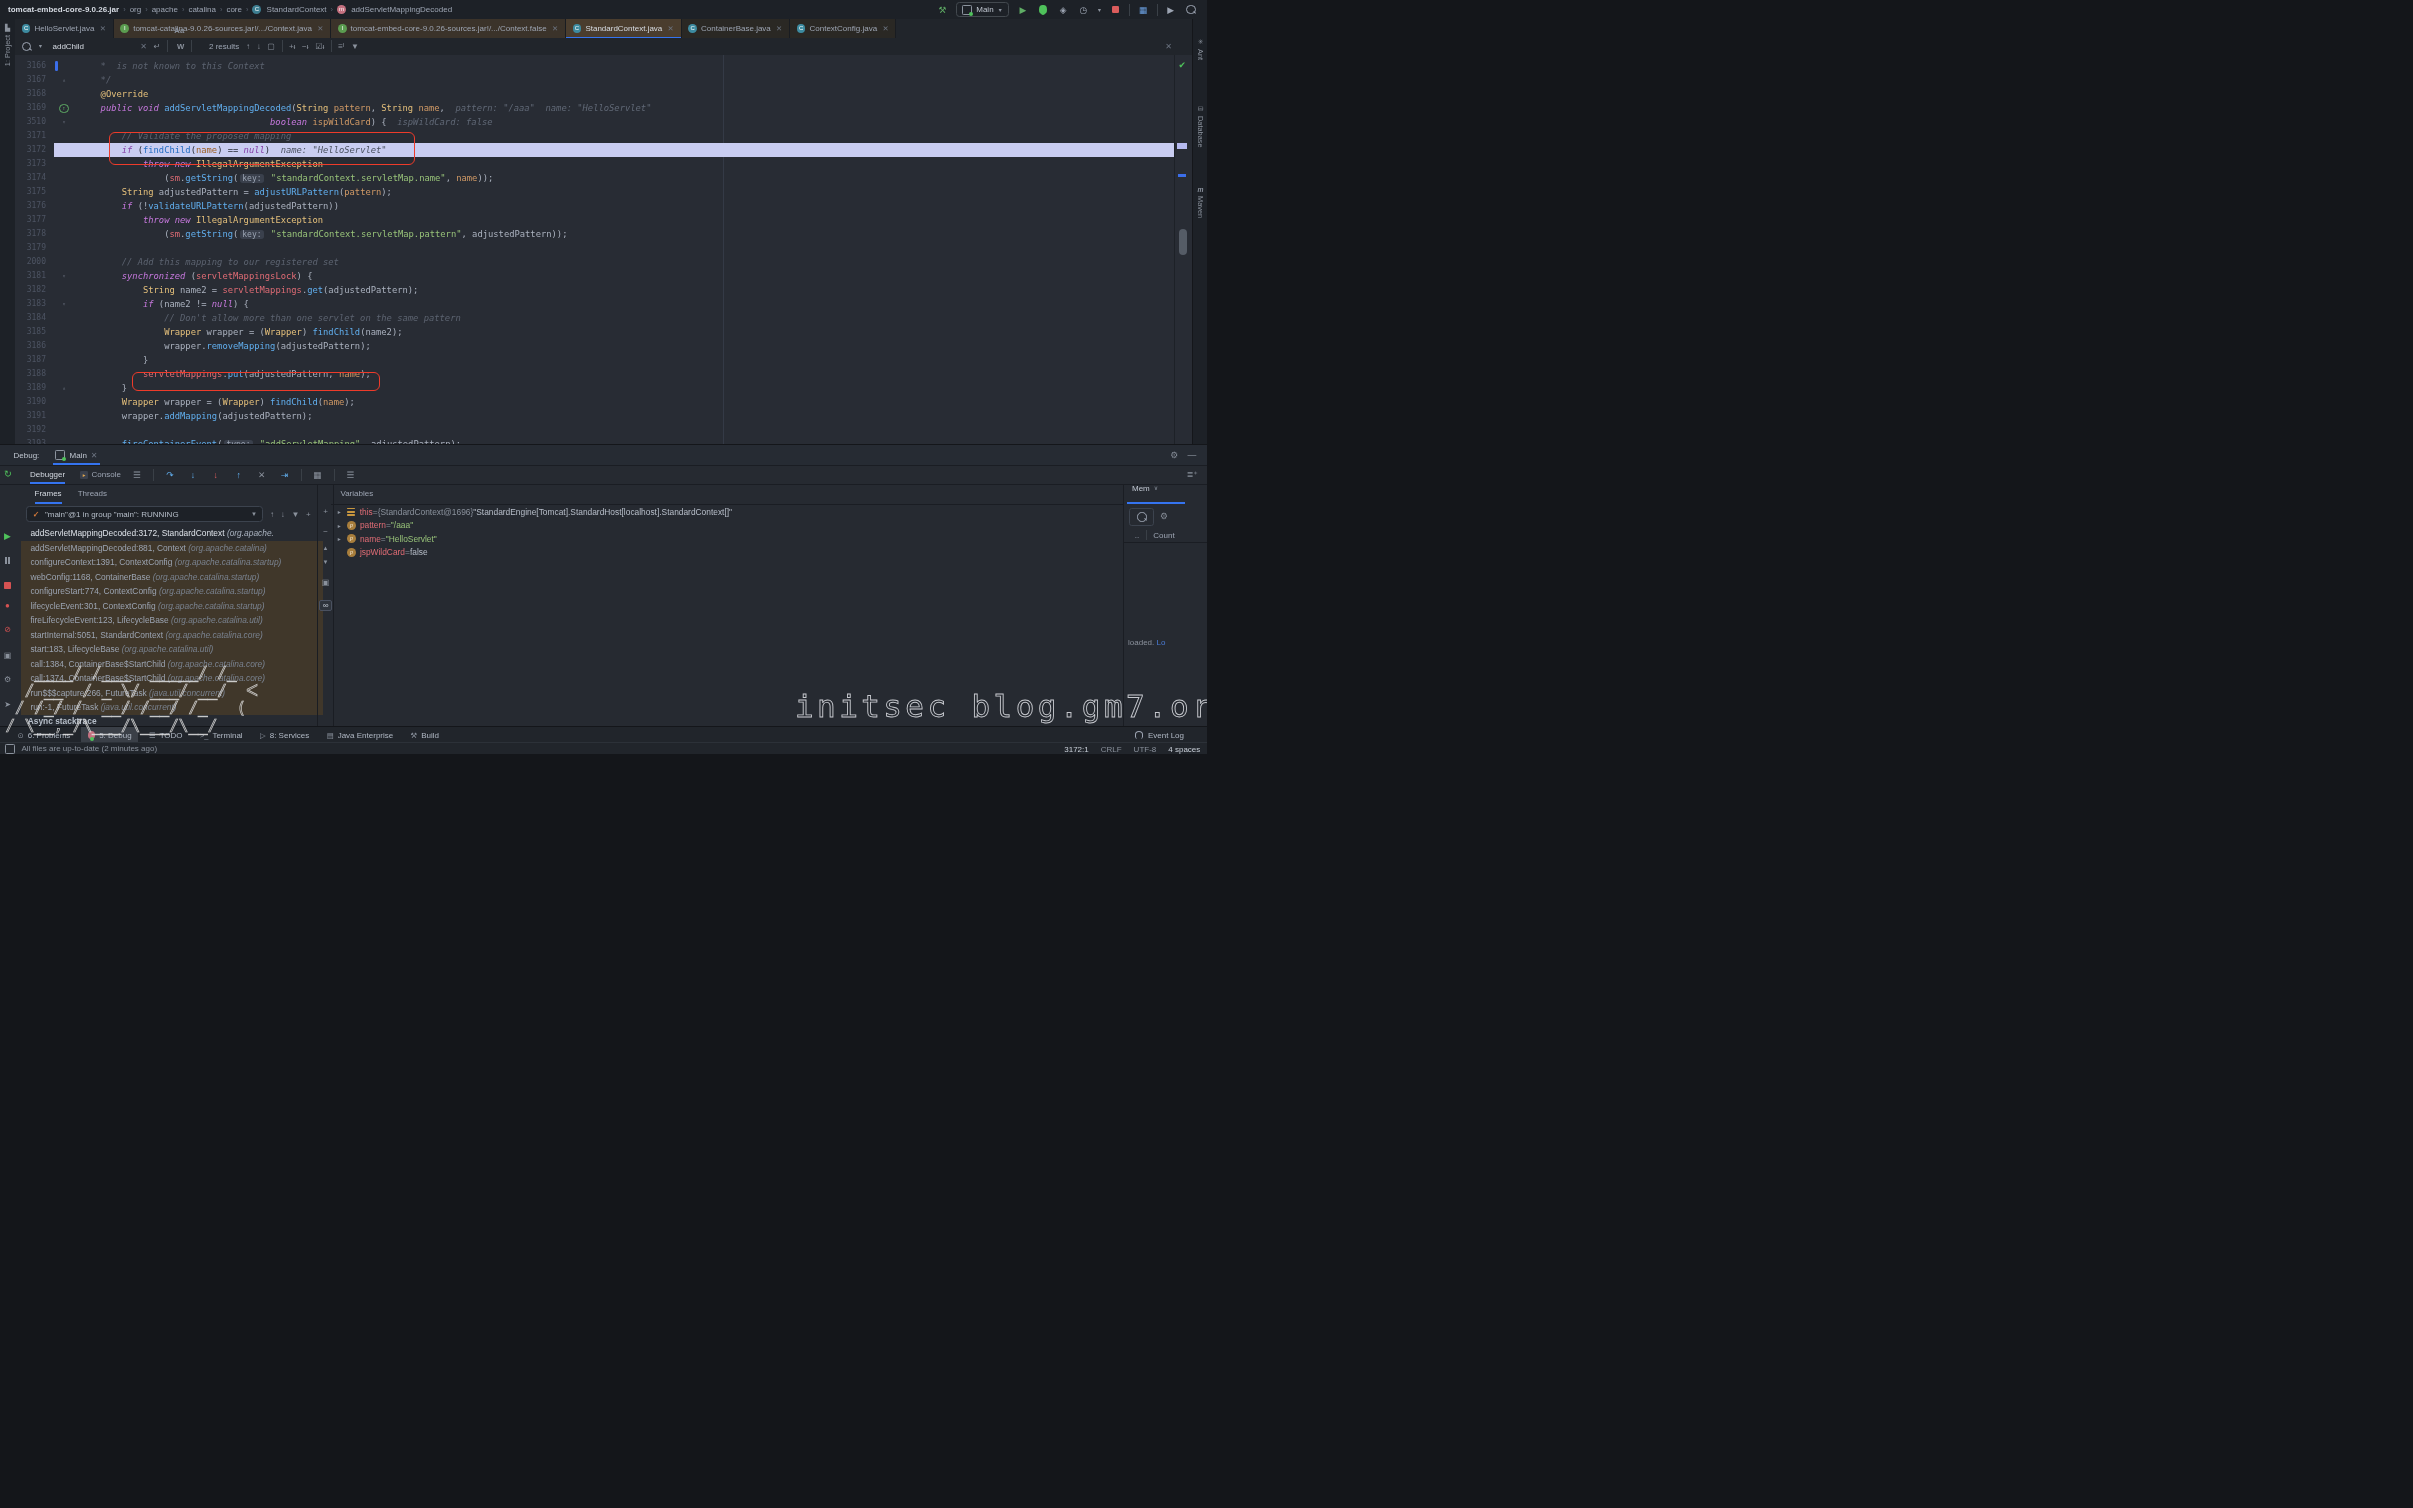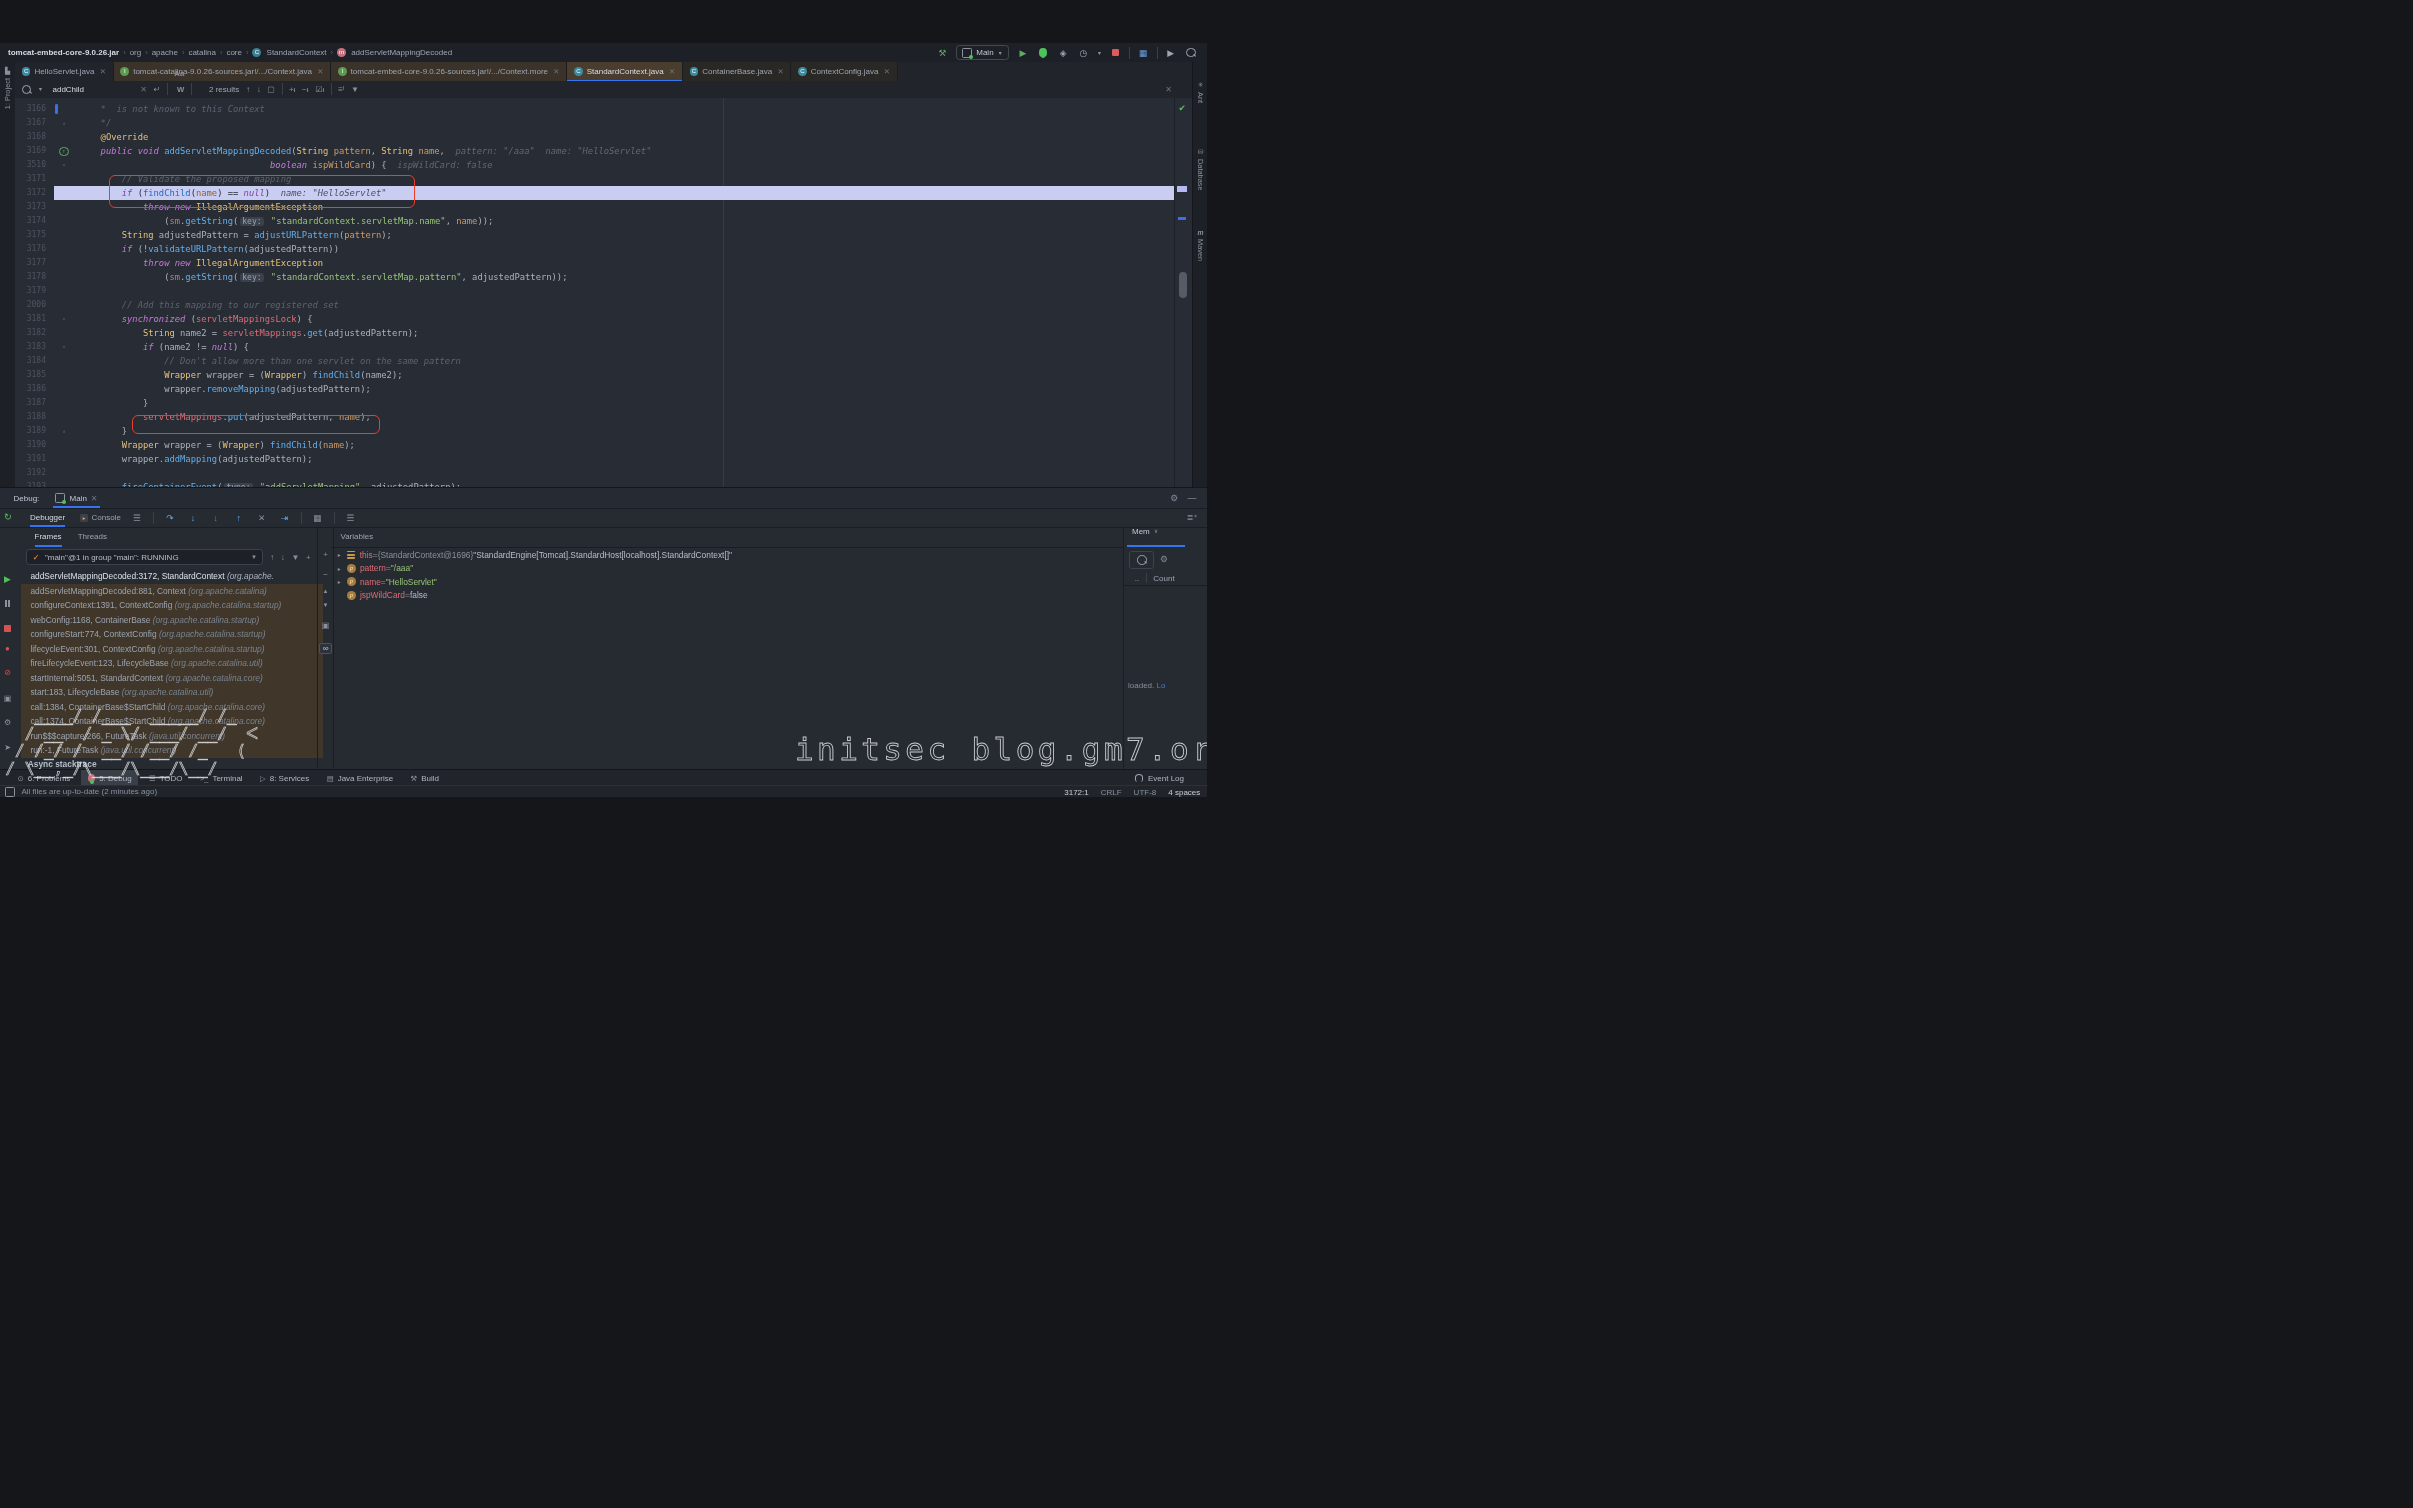--- a/index.html
+++ b/index.html
@@ -1,17 +1,17 @@
 <!DOCTYPE html>
 <html style="font-size:10.8px"><head>
 <meta charset="utf-8">
 <style>
   html,body{margin:0;padding:0;background:#14161a;}
   #app{position:relative;width:1207px;height:754px;background:#21252b;overflow:hidden;
-       font-family:"Liberation Sans",sans-serif;font-size:8px;color:#a9b2bf;margin-top:43px;}
+       font-family:"Liberation Sans",sans-serif;font-size:8px;color:#a9b2bf;}
   .abs{position:absolute;}
   
   #titlebar{left:0;top:0;width:1207px;height:19px;background:#1d2127;border-bottom:0.7px solid #14161a;
             display:flex;align-items:center;}
   #breadcrumbs{display:flex;align-items:center;padding-left:8px;gap:4px;white-space:nowrap;}
   .bc-item{color:#9da5b3;} .bc-first{color:#d5dae2;font-weight:bold;}
   .bc-sep{color:#5a6270;font-size:7.4px;}
   .bicon{display:inline-flex;width:8.8px;height:8.8px;border-radius:50%;align-items:center;justify-content:center;
          font-size:6px;color:#fff;margin-right:1.3px;}
   .bicon.c{background:#3d7e91;} .bicon.m{background:#c4707f;}
@@ -258,21 +258,21 @@
         <span>HelloServlet.java</span>
         <span class="x">✕</span>
       </div>
       <div class="etab brown">
         <span class="fic i">I</span>
         <span>tomcat-catalina-9.0.26-sources.jar!/.../Context.java</span>
         <span class="x">✕</span>
       </div>
       <div class="etab brown">
         <span class="fic i">I</span>
-        <span>tomcat-embed-core-9.0.26-sources.jar!/.../Context.more</span>
+        <span>tomcat-embed-core-9.0.26-sources.jar!/.../Context.false</span>
         <span class="x">✕</span>
       </div>
       <div class="etab active">
         <span class="fic c">C</span>
         <span>StandardContext.java</span>
         <span class="x">✕</span>
       </div>
       <div class="etab dim">
         <span class="fic c">C</span>
         <span>ContainerBase.java</span>

